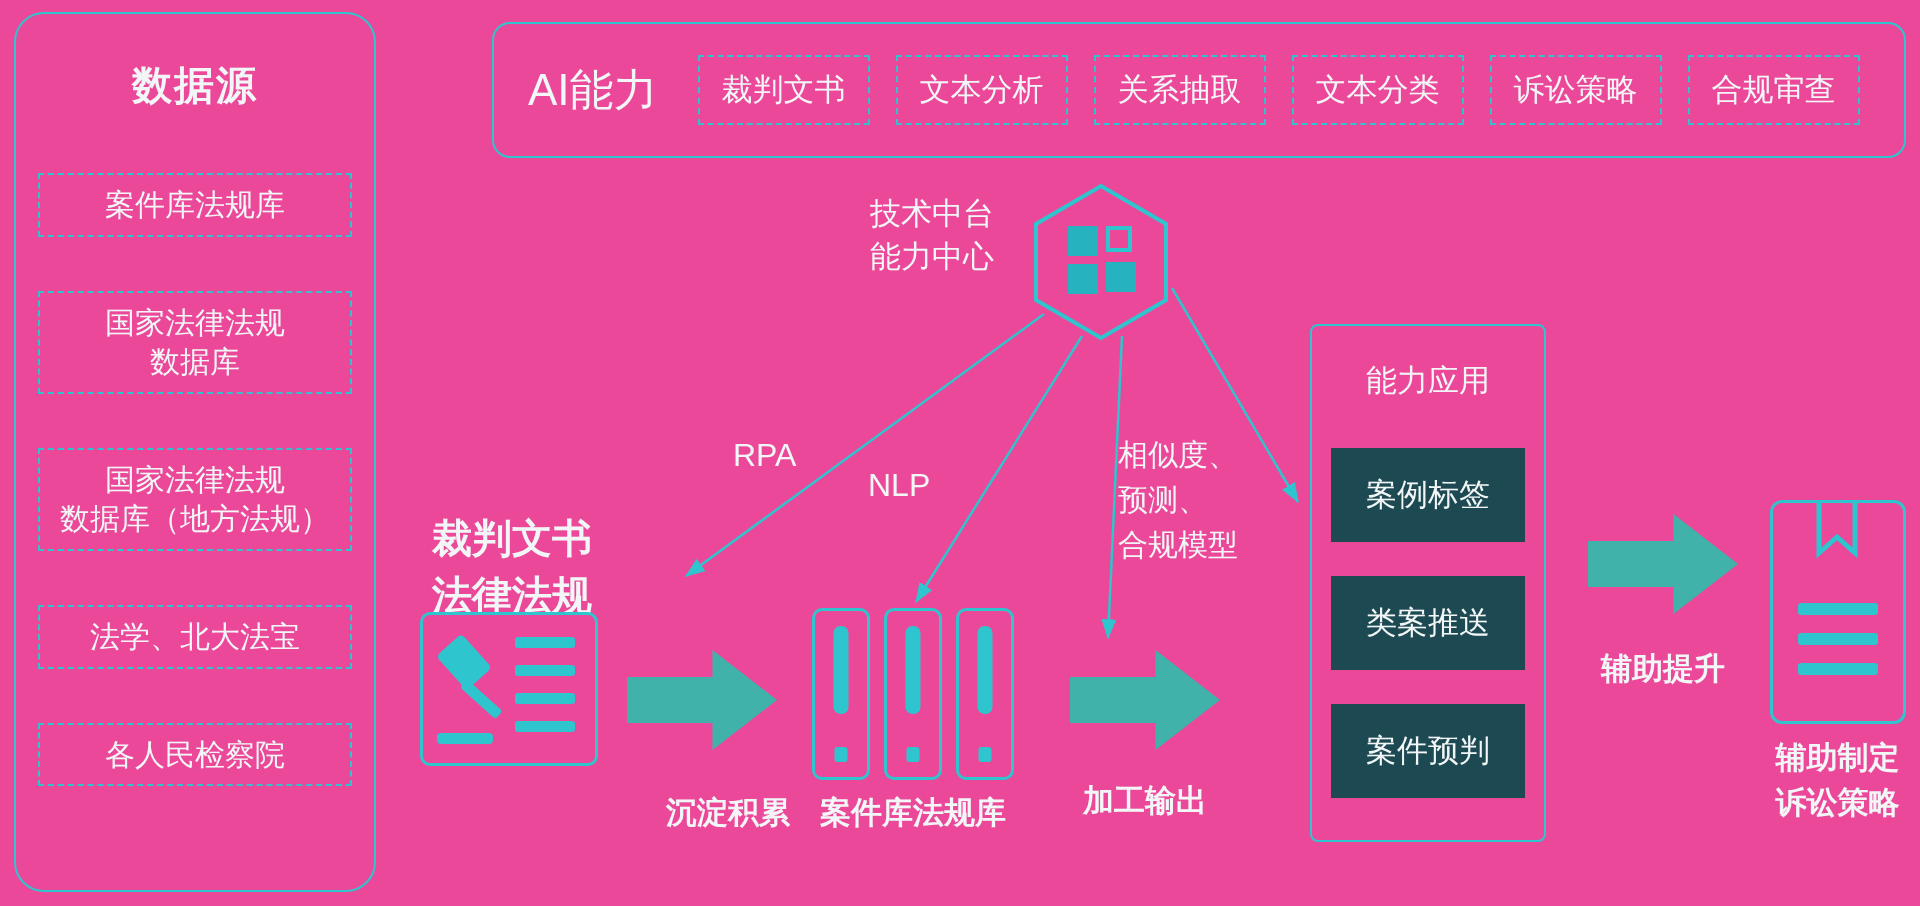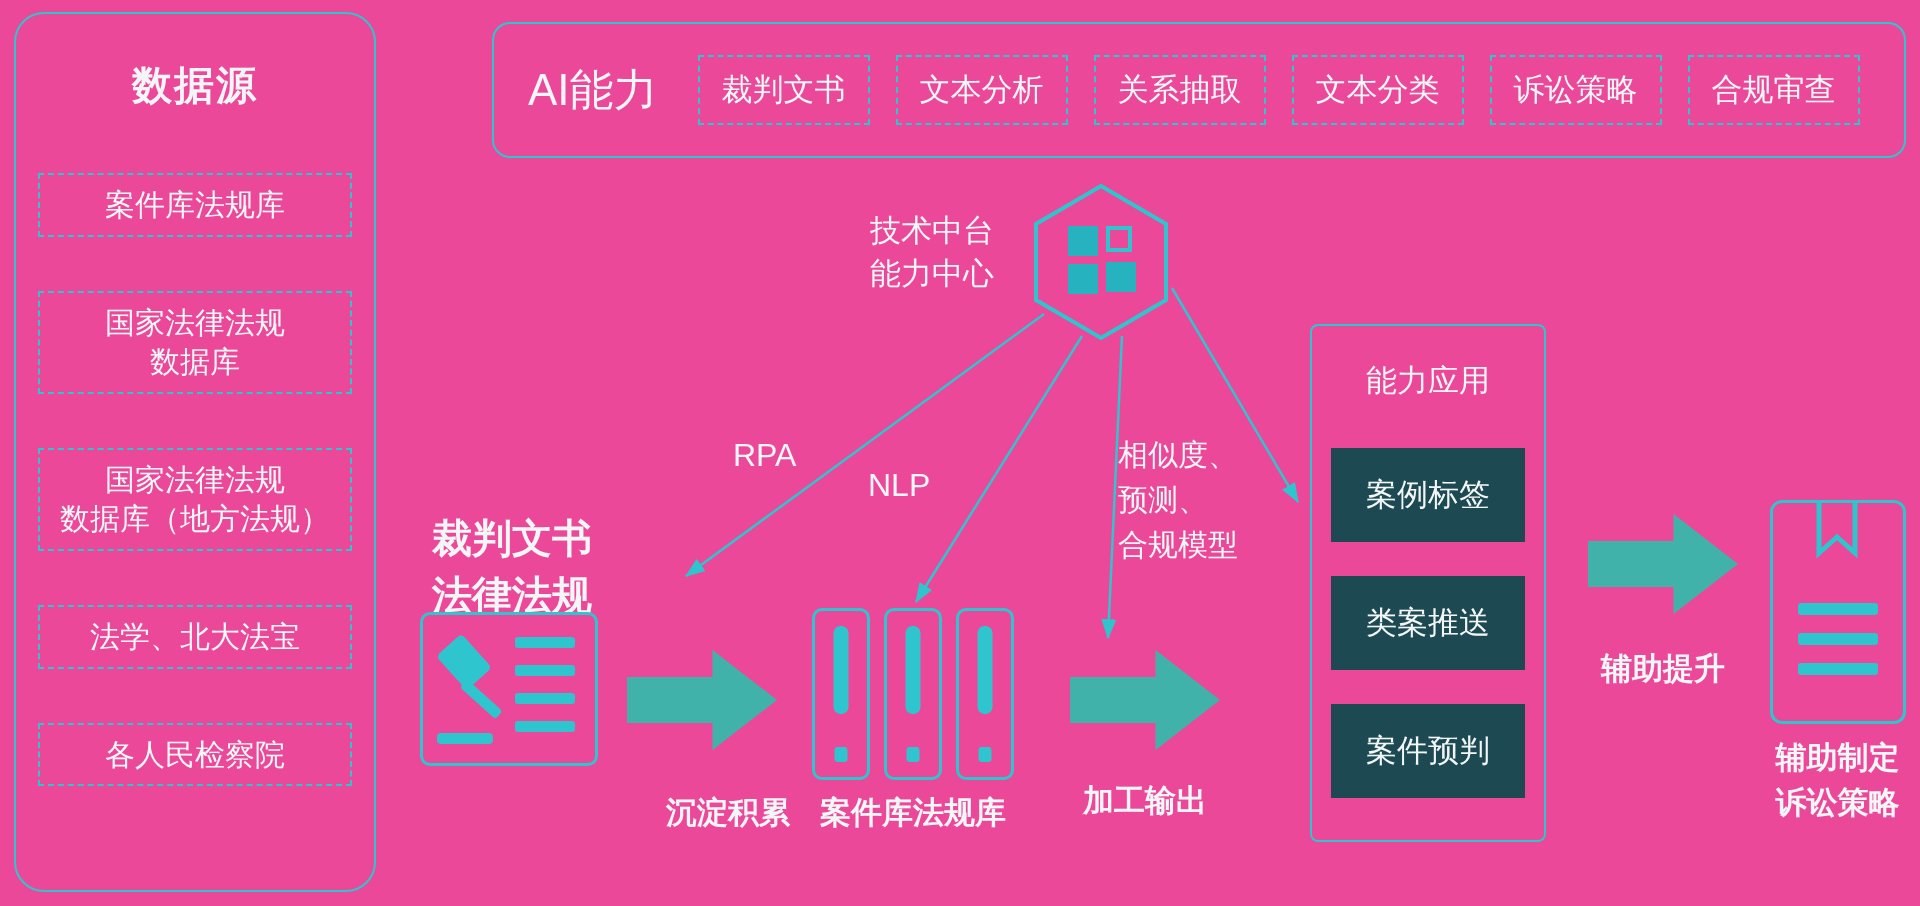--- a/index.html
+++ b/index.html
@@ -30,21 +30,21 @@
     border:2px solid #2ec5ce;border-radius:18px;box-sizing:border-box;
     display:flex;align-items:center;padding:0 34px;gap:26px;
   }
   .ai-title{font-size:44px;font-weight:500;margin-right:14px;white-space:nowrap;}
   .chip{
     border:2px dashed #2ec5ce;font-size:31px;padding:12px 22px;white-space:nowrap;
   }
 
   
   .platform-label{
-    position:absolute;left:822px;top:209px;width:220px;text-align:center;
+    position:absolute;left:822px;top:192px;width:220px;text-align:center;
     font-size:31px;line-height:1.4;white-space:pre-line;font-weight:500;
   }
   .hex-wrap{position:absolute;left:1028px;top:182px;width:146px;height:160px;}
 
   
   .overlay{position:absolute;left:0;top:0;pointer-events:none;}
 
   
   .lbl-rpa{position:absolute;left:733px;top:437px;font-size:32px;font-weight:500;}
   .lbl-nlp{position:absolute;left:868px;top:467px;font-size:32px;font-weight:500;}

